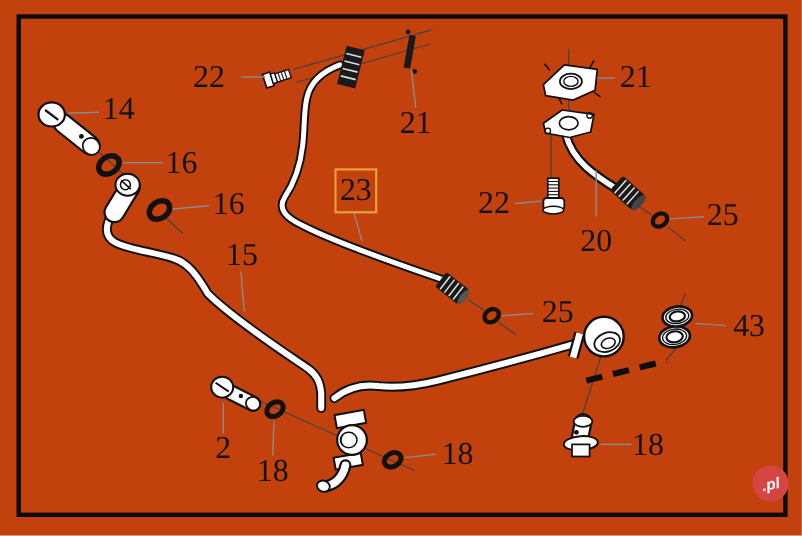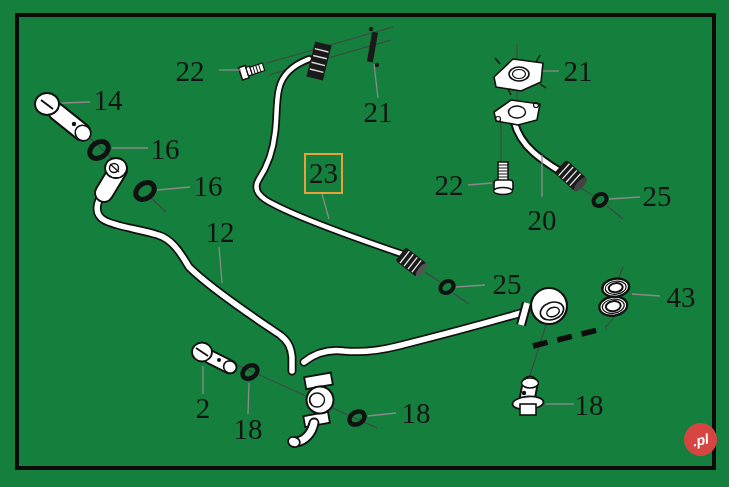--- a/index.html
+++ b/index.html
@@ -1,16 +1,16 @@
 <!DOCTYPE html>
 <html><head>
 <meta charset="utf-8">
 <style>
   html,body{margin:0;padding:0;background:#fff;}
-  .canvas{position:relative;width:729px;height:487px;background:#15803d;overflow:hidden;
+  .canvas{position:relative;width:729px;height:487px;background:#c2410c;overflow:hidden;
           font-family:"Liberation Serif",serif;}
   .frame{position:absolute;left:15px;top:13px;width:701px;height:457px;
          box-sizing:border-box;border:4px solid #0a0a0a;background:transparent;}
   .diagram-svg{position:absolute;left:0;top:0;width:729px;height:487px;}
   .callout{position:absolute;transform:translate(-50%,-50%);
            font-size:29px;color:#141414;line-height:1;white-space:nowrap;
            font-family:"Liberation Serif",serif;}
   .hl-box{position:absolute;left:304px;top:153px;width:39px;height:41px;
           box-sizing:border-box;border:2px solid #E9A13B;
           display:flex;align-items:center;justify-content:center;}
@@ -241,21 +241,21 @@
       <line x1="249" y1="383" x2="248" y2="414"></line>
     </g>
   </svg>
 
   <div class="frame"></div>
 
   <div class="callout" style="left:190px;top:71px">22</div>
   <div class="callout" style="left:108px;top:100px">14</div>
   <div class="callout" style="left:165px;top:149px">16</div>
   <div class="callout" style="left:208px;top:186px">16</div>
-  <div class="callout" style="left:220px;top:232px">12</div>
+  <div class="callout" style="left:220px;top:232px">15</div>
 
   <div class="hl-box">
     <div class="callout">23</div>
   </div>
 
   <div class="callout" style="left:378px;top:112px">21</div>
   <div class="callout" style="left:578px;top:71px">21</div>
   <div class="callout" style="left:449px;top:185px">22</div>
   <div class="callout" style="left:542px;top:220px">20</div>
   <div class="callout" style="left:657px;top:196px">25</div>

